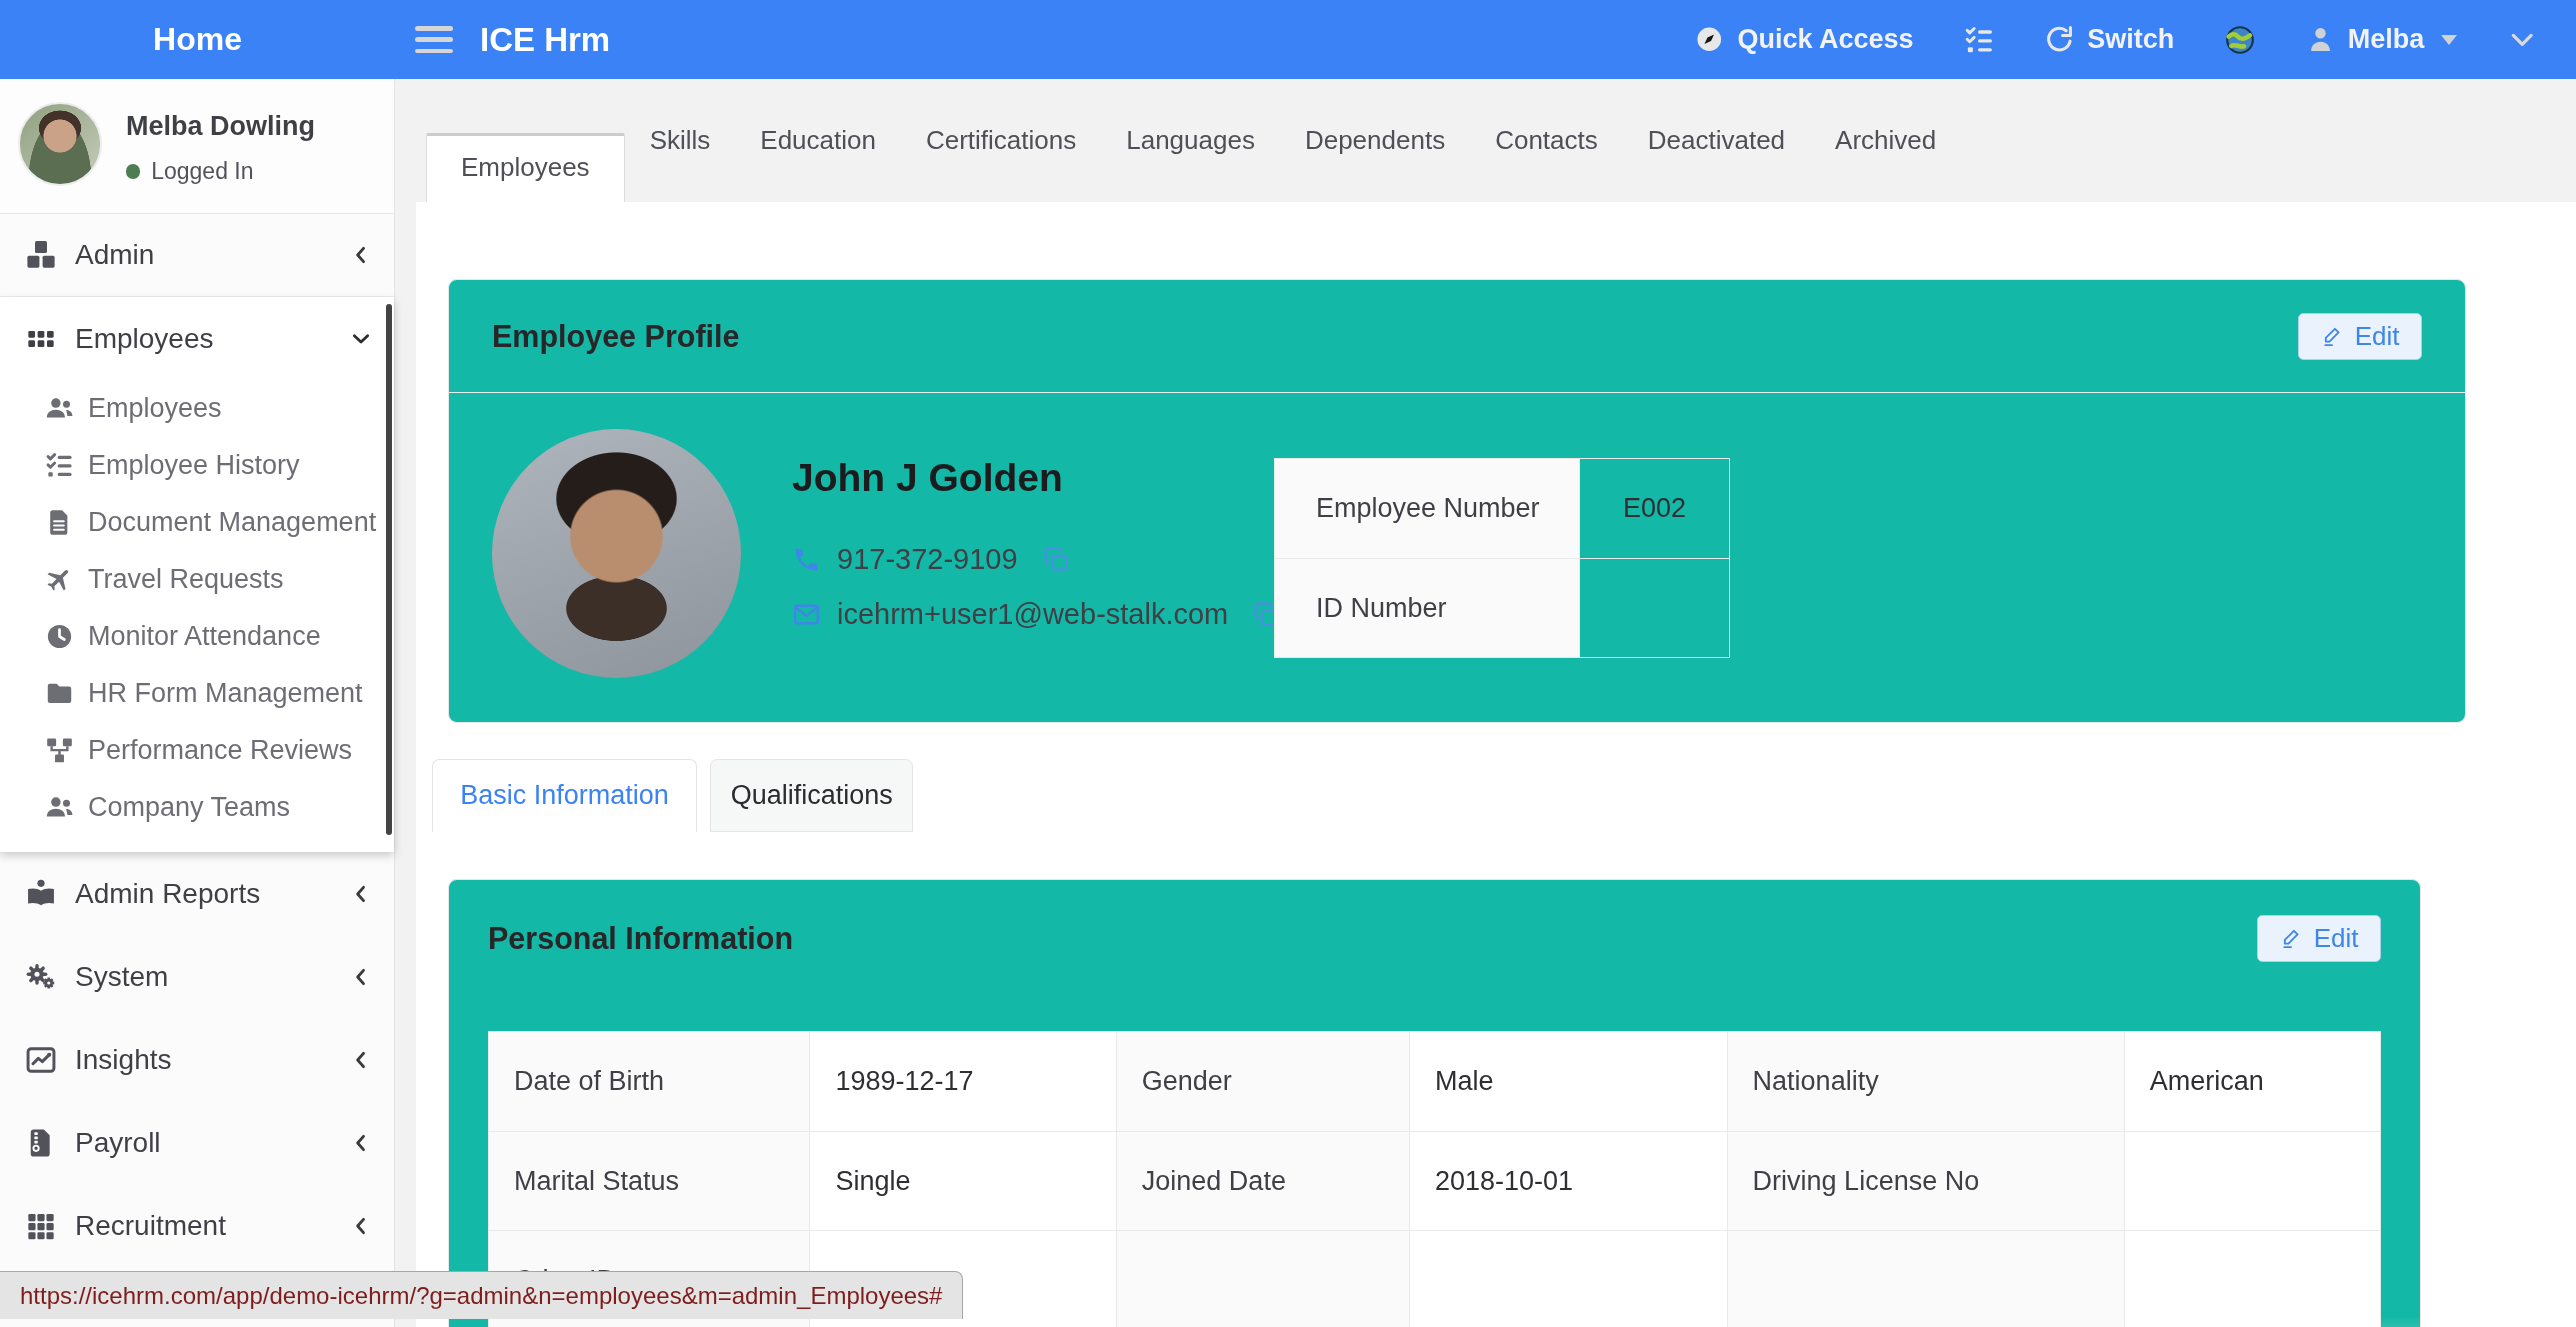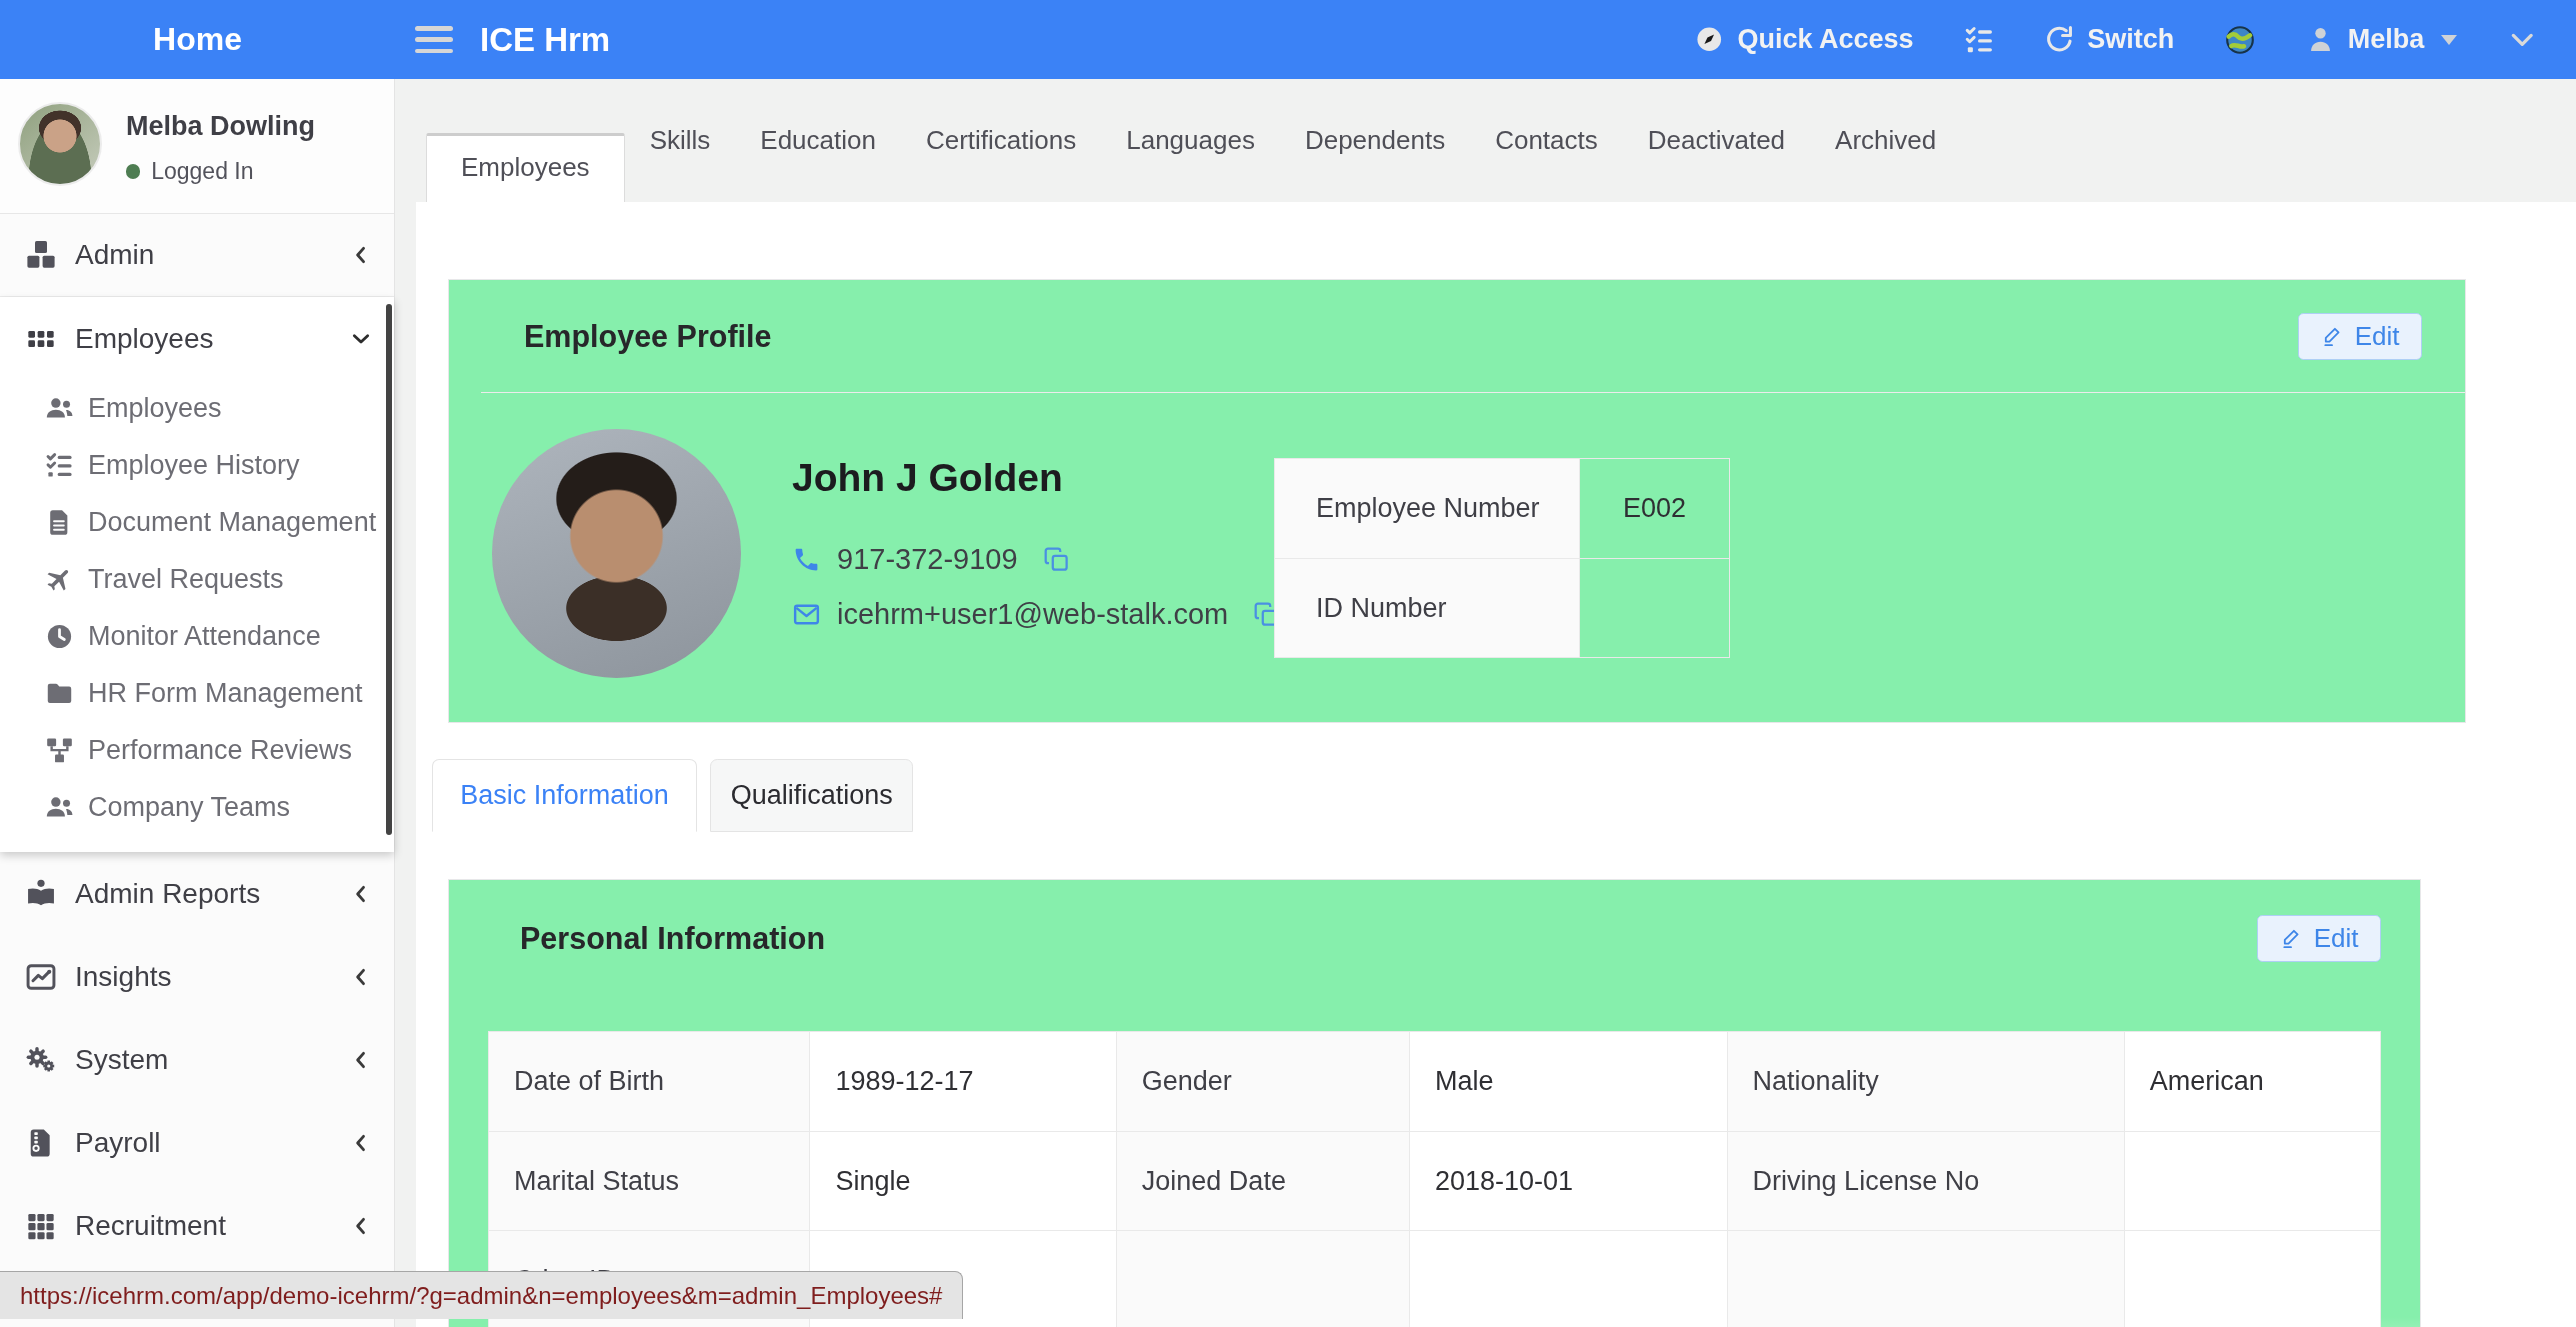--- a/index.html
+++ b/index.html
@@ -54,21 +54,21 @@
 
   
   .main { position:absolute; left:416px; top:79px; right:0; bottom:0; }
   .tabbar { position:relative; height:123px; display:flex; align-items:center; padding-left:10px; }
   .tab { padding:0 25px; font-size:26px; color:#4f4f57; cursor:pointer; line-height:123px; height:123px; }
   .tab.active { margin-top:54px; height:69px; line-height:63px; background:#fff;
     border:0.9px solid #dcdcdc; border-bottom:none; border-top:3.6px solid #cdcdcd;
     border-radius:2.7px 2.7px 0 0; padding:0 34px; }
   .panel { position:absolute; top:123px; left:0; right:0; bottom:0; background:#fff; }
 
-  .card { position:absolute; background:#86efac; border:0.9px solid #e7e7e9; border-radius:0;padding-left:32px; }
+  .card { position:absolute; background:#14b8a6; border:0.9px solid #e7e7e9; border-radius:9px; }
   .card-hdr { display:flex; align-items:center; padding:0 43px; }
   .card-title { font-size:30.5px; font-weight:600; color:#27272a; }
   .btn-edit { margin-left:auto; display:flex; align-items:center; gap:10.8px; height:47px; padding:0 21.5px;
     background:#e9f2fd; border:0.9px solid #aecff5; border-radius:5.4px; color:#3e86e8; font-size:26px;
     cursor:pointer; }
   .btn-edit svg { width:23px; height:23px; }
 
   .profile-card { left:32px; top:77px; width:2018px; height:444px; }
   .profile-card .card-hdr { height:113px; border-bottom:0.9px solid #ececec; }
   .avatar-lg { position:absolute; left:43px; top:149px; width:249px; height:249px; border-radius:50%;
@@ -319,52 +319,52 @@
         </g>
       </svg>
       <span class="s-lbl">Admin Reports</span>
       <svg class="s-chev" viewBox="0 0 24 24">
         <polyline points="15,4 8,12 15,20" fill="none" stroke="#3a3a3a" stroke-width="3.4" stroke-linecap="round" stroke-linejoin="round"></polyline>
       </svg>
     </div>
 
     <div class="side-item">
       <svg class="s-ico" viewBox="0 0 24 24">
-        <rect x="2.3" y="3.5" width="19.4" height="17" rx="2.4" fill="none" stroke="#52525b" stroke-width="2.2"></rect>
-        <polyline points="6,14.8 10,10.8 13,13.2 18.2,8" fill="none" stroke="#52525b" stroke-width="2.3" stroke-linecap="round" stroke-linejoin="round"></polyline>
-        <circle cx="18.2" cy="8" r="1.5" fill="#52525b"></circle>
-      </svg>
-      <span class="s-lbl">Insights</span>
-      <svg class="s-chev" viewBox="0 0 24 24">
-        <polyline points="15,4 8,12 15,20" fill="none" stroke="#3a3a3a" stroke-width="3.4" stroke-linecap="round" stroke-linejoin="round"></polyline>
-      </svg>
-    </div>
-
-    <div class="side-item">
-      <svg class="s-ico" viewBox="0 0 24 24">
         <g fill="#52525b">
           <g stroke="#52525b" stroke-width="2.6" stroke-linecap="round">
             <line x1="9" y1="3.5" x2="9" y2="16.5"></line>
               <line x1="2.5" y1="10" x2="15.5" y2="10"></line>
             <line x1="4.4" y1="5.4" x2="13.6" y2="14.6"></line>
               <line x1="13.6" y1="5.4" x2="4.4" y2="14.6"></line>
           </g>
           <circle cx="9" cy="10" r="5"></circle>
           <circle cx="9" cy="10" r="1.9" fill="#fbfbfb"></circle>
           <g stroke="#52525b" stroke-width="2">
             <line x1="17.8" y1="12.4" x2="17.8" y2="20.6"></line>
               <line x1="13.7" y1="16.5" x2="21.9" y2="16.5"></line>
             <line x1="14.9" y1="13.6" x2="20.7" y2="19.4"></line>
               <line x1="20.7" y1="13.6" x2="14.9" y2="19.4"></line>
           </g>
           <circle cx="17.8" cy="16.5" r="3.2"></circle>
           <circle cx="17.8" cy="16.5" r="1.2" fill="#fbfbfb"></circle>
         </g>
       </svg>
       <span class="s-lbl">System</span>
+      <svg class="s-chev" viewBox="0 0 24 24">
+        <polyline points="15,4 8,12 15,20" fill="none" stroke="#3a3a3a" stroke-width="3.4" stroke-linecap="round" stroke-linejoin="round"></polyline>
+      </svg>
+    </div>
+
+    <div class="side-item">
+      <svg class="s-ico" viewBox="0 0 24 24">
+        <rect x="2.3" y="3.5" width="19.4" height="17" rx="2.4" fill="none" stroke="#52525b" stroke-width="2.2"></rect>
+        <polyline points="6,14.8 10,10.8 13,13.2 18.2,8" fill="none" stroke="#52525b" stroke-width="2.3" stroke-linecap="round" stroke-linejoin="round"></polyline>
+        <circle cx="18.2" cy="8" r="1.5" fill="#52525b"></circle>
+      </svg>
+      <span class="s-lbl">Insights</span>
       <svg class="s-chev" viewBox="0 0 24 24">
         <polyline points="15,4 8,12 15,20" fill="none" stroke="#3a3a3a" stroke-width="3.4" stroke-linecap="round" stroke-linejoin="round"></polyline>
       </svg>
     </div>
 
     <div class="side-item">
       <svg class="s-ico" viewBox="0 0 24 24">
         <path d="M6.5 1.8h7.6l4.4 4.4V20a2.2 2.2 0 0 1-2.2 2.2H6.5A2.2 2.2 0 0 1 4.3 20V4a2.2 2.2 0 0 1 2.2-2.2z" fill="#52525b"></path>
         <g fill="#fbfbfb">
           <rect x="7" y="4" width="2.6" height="2" rx="0.5"></rect>

